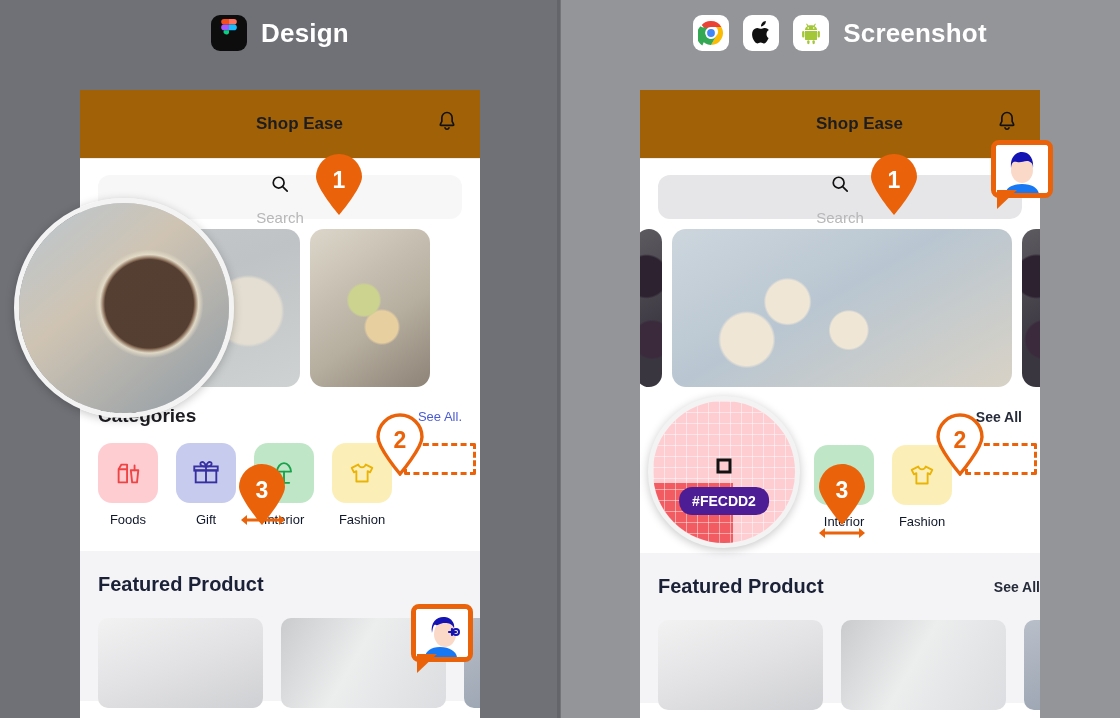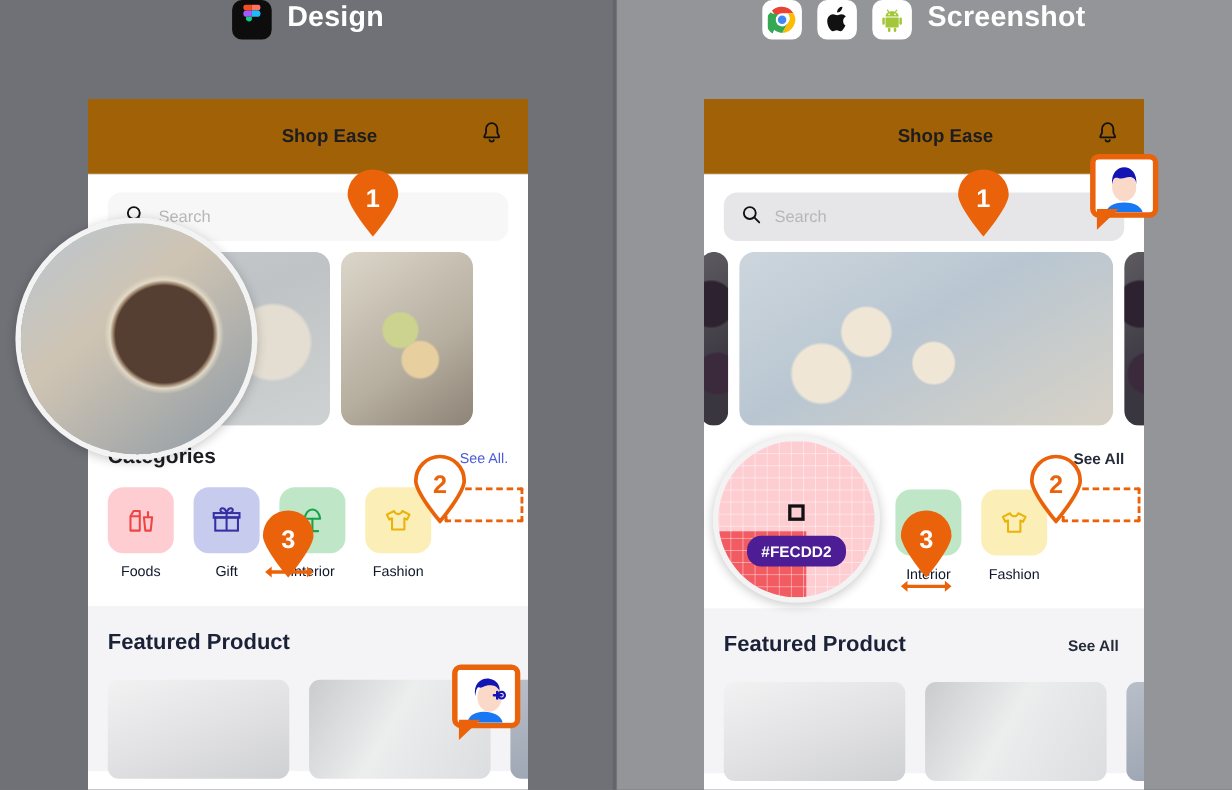--- a/index.html
+++ b/index.html
@@ -9,41 +9,41 @@
     background:#6f7176;
   }
   .stage { position:relative; width:1120px; height:718px; overflow:hidden; }
 
   
   .panel-left  { position:absolute; left:0;   top:0; width:560px; height:718px; background:#6f7176; }
   .panel-right { position:absolute; left:560px;top:0; width:560px; height:718px; background:#949599; }
   .panel-seam  { position:absolute; left:557px; top:0; width:4px; height:718px; background:#595b60; opacity:.55; }
 
   
-  .tophdr { position:absolute; top:0; height:66px; display:flex; justify-content:center; gap:14px; }
+  .tophdr { position:absolute; top:0; height:66px; display:flex; align-items:center; justify-content:center; gap:14px; }
   .tophdr-left  { left:0;   width:560px; }
   .tophdr-right { left:560px; width:560px; }
   .tophdr .title { color:#ffffff; font-size:26px; font-weight:bold; letter-spacing:.2px; }
 
   .appicon { width:36px; height:36px; border-radius:9px; display:flex; align-items:center; justify-content:center; flex:0 0 auto; }
   .appicon.figma { background:#0d0d0d; }
   .appicon.white { background:#ffffff; }
 
   
   .phone { position:absolute; background:#ffffff; overflow:hidden; }
   .phone-left  { left:80px;  top:90px; width:400px; height:628px; }
   .phone-right { left:640px; top:90px; width:400px; height:628px; }
 
   .ph-head { height:69px; display:flex; align-items:center; justify-content:center; position:relative;
              border-bottom:1px solid #ededed; background:#a16207;padding-left:39px; }
   .ph-title { font-size:17px; font-weight:bold; color:#1c1c21; }
   .bell { position:absolute; right:22px; top:50%; transform:translateY(-50%); }
 
   .searchwrap { padding:16px 18px 10px 18px; background:#fff; }
-  .searchbar { height:44px; border-radius:12px; display:flex; align-items:center; gap:12px; padding:0 16px; }
+  .searchbar { height:44px; border-radius:12px; display:flex; align-items:center; gap:12px; padding:0 16px;flex-direction:column; }
   .searchbar .ph { font-size:15px; color:#b7b7b9; }
 
   .bannerrow { display:flex; gap:10px; padding:0 0 0 0; background:#fff; overflow:hidden; height:158px; }
   .bslot { border-radius:14px; overflow:hidden; flex:0 0 auto; height:158px; position:relative; }
 
   
   .img-eggs {
     background:
       radial-gradient(circle at 34% 46%, #efe6d6 0 9%, transparent 10%),
       radial-gradient(circle at 52% 64%, #efe6d6 0 9%, transparent 10%),
@@ -84,21 +84,21 @@
   .sechead { display:flex; align-items:center; justify-content:space-between; position:relative; }
   .sechead h3 { font-size:19px; font-weight:bold; color:#1c1c21; }
   .seeall-link { font-size:13px; color:#4a5bd4; }
   .seeall-dark { font-size:14px; font-weight:bold; color:#262b3a; }
 
   .cats { display:flex; gap:18px; margin-top:16px; padding-bottom:18px; }
   .cat { width:60px; flex:0 0 auto; text-align:center; }
   .catbox { width:60px; height:60px; border-radius:14px; display:flex; align-items:center; justify-content:center; }
   .catlabel { margin-top:9px; font-size:13px; color:#0f172a; }
 
-  .featured { background:#f4f4f6; margin-top:6px; padding:22px 23px 0 18px; height:150px; }
+  .featured { background:#f4f4f6; margin-top:6px; padding:22px 0 0 18px; height:150px; }
   .feathead { display:flex; align-items:center; justify-content:space-between; position:relative; }
   .feathead h3 { font-size:20px; font-weight:bold; color:#1b2137; }
   .featrow { display:flex; gap:18px; margin-top:22px; }
   .featcard { height:90px; border-radius:10px; flex:0 0 auto; }
 
   
   .pin { position:absolute; width:52px; height:64px; }
   .pin .num { position:absolute; left:0; top:2px; width:52px; height:52px;
               display:flex; align-items:center; justify-content:center;
               font-size:23px; font-weight:bold; }

